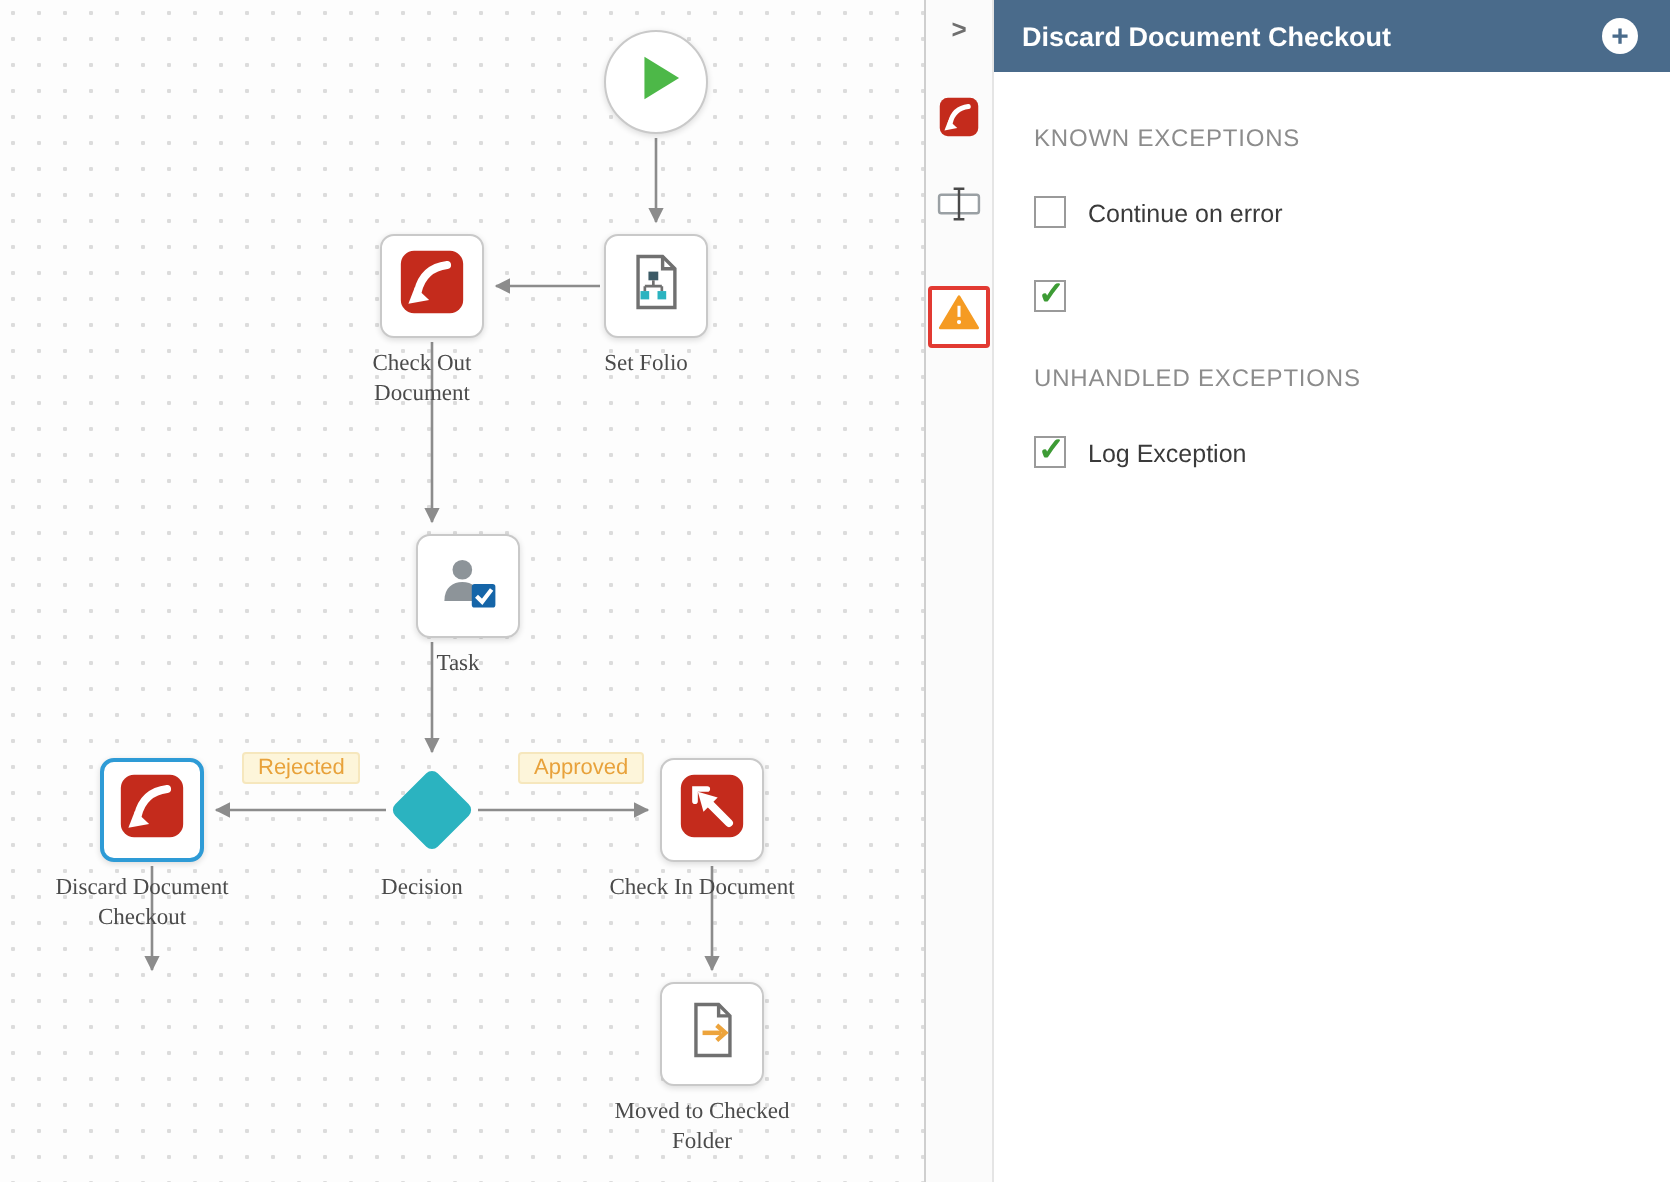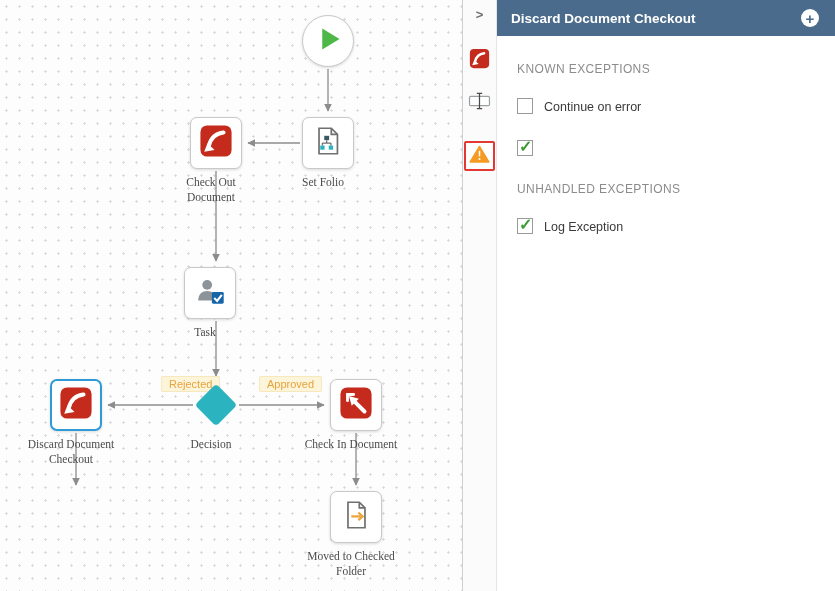--- a/index.html
+++ b/index.html
@@ -79,21 +79,21 @@
       <line x1="328" y1="69" x2="328" y2="111" stroke="#8c8c8c" stroke-width="1.3" marker-end="url(#arr)"></line>
       <line x1="300" y1="143" x2="248" y2="143" stroke="#8c8c8c" stroke-width="1.3" marker-end="url(#arr)"></line>
       <line x1="216" y1="171" x2="216" y2="261" stroke="#8c8c8c" stroke-width="1.3" marker-end="url(#arr)"></line>
       <line x1="216" y1="321" x2="216" y2="376" stroke="#8c8c8c" stroke-width="1.3" marker-end="url(#arr)"></line>
       <line x1="193" y1="405" x2="108" y2="405" stroke="#8c8c8c" stroke-width="1.3" marker-end="url(#arr)"></line>
       <line x1="239" y1="405" x2="324" y2="405" stroke="#8c8c8c" stroke-width="1.3" marker-end="url(#arr)"></line>
       <line x1="76" y1="433" x2="76" y2="485" stroke="#8c8c8c" stroke-width="1.3" marker-end="url(#arr)"></line>
       <line x1="356" y1="433" x2="356" y2="485" stroke="#8c8c8c" stroke-width="1.3" marker-end="url(#arr)"></line>
     </svg>
 
-    <div class="edge-label" style="left:121px; top:376px;margin-left:40px;">Rejected</div>
+    <div class="edge-label" style="left:121px; top:376px;">Rejected</div>
     <div class="edge-label" style="left:259px; top:376px;">Approved</div>
 
     <div class="node" style="left:302px; top:15px;">
       <div class="box circle">
         <span>
           <svg viewBox="0 0 52 52" width="50" height="50">
               <polygon points="20,15 38,26 20,37" fill="#4db848"></polygon>
             </svg>
         </span>
       </div>
@@ -121,21 +121,21 @@
           <svg viewBox="0 0 36 36" width="34" height="34">
             <rect x="1.5" y="1.5" width="33" height="33" rx="7" fill="#c42b1c"></rect>
             <path d="M26 9 C 18 10, 12.5 14.5, 10.5 23" fill="none" stroke="#fff" stroke-width="4.2" stroke-linecap="round"></path>
             <path d="M5.5 29.5 L16.5 27.5 L9 20.5 Z" fill="#fff"></path>
           </svg>
         </span>
       </div>
       <div class="label narrow">Check Out Document</div>
     </div>
 
-    <div class="node" style="left:184px; top:267px;">
+    <div class="node" style="left:208px; top:267px;">
       <div class="box">
         <span>
           <svg viewBox="0 0 36 36" width="34" height="34">
             <circle cx="15" cy="11.5" r="5.2" fill="#8d9499"></circle>
             <path d="M5.5 28 c0 -7 4.5 -10 9.5 -10 s9.5 3 9.5 10 z" fill="#8d9499"></path>
             <rect x="20" y="19" width="12.5" height="12.5" rx="1.5" fill="#1565a8"></rect>
             <path d="M22.5 25.5 l3 3 l5 -6.5" stroke="#fff" stroke-width="2.2" fill="none"></path>
           </svg>
         </span>
       </div>

